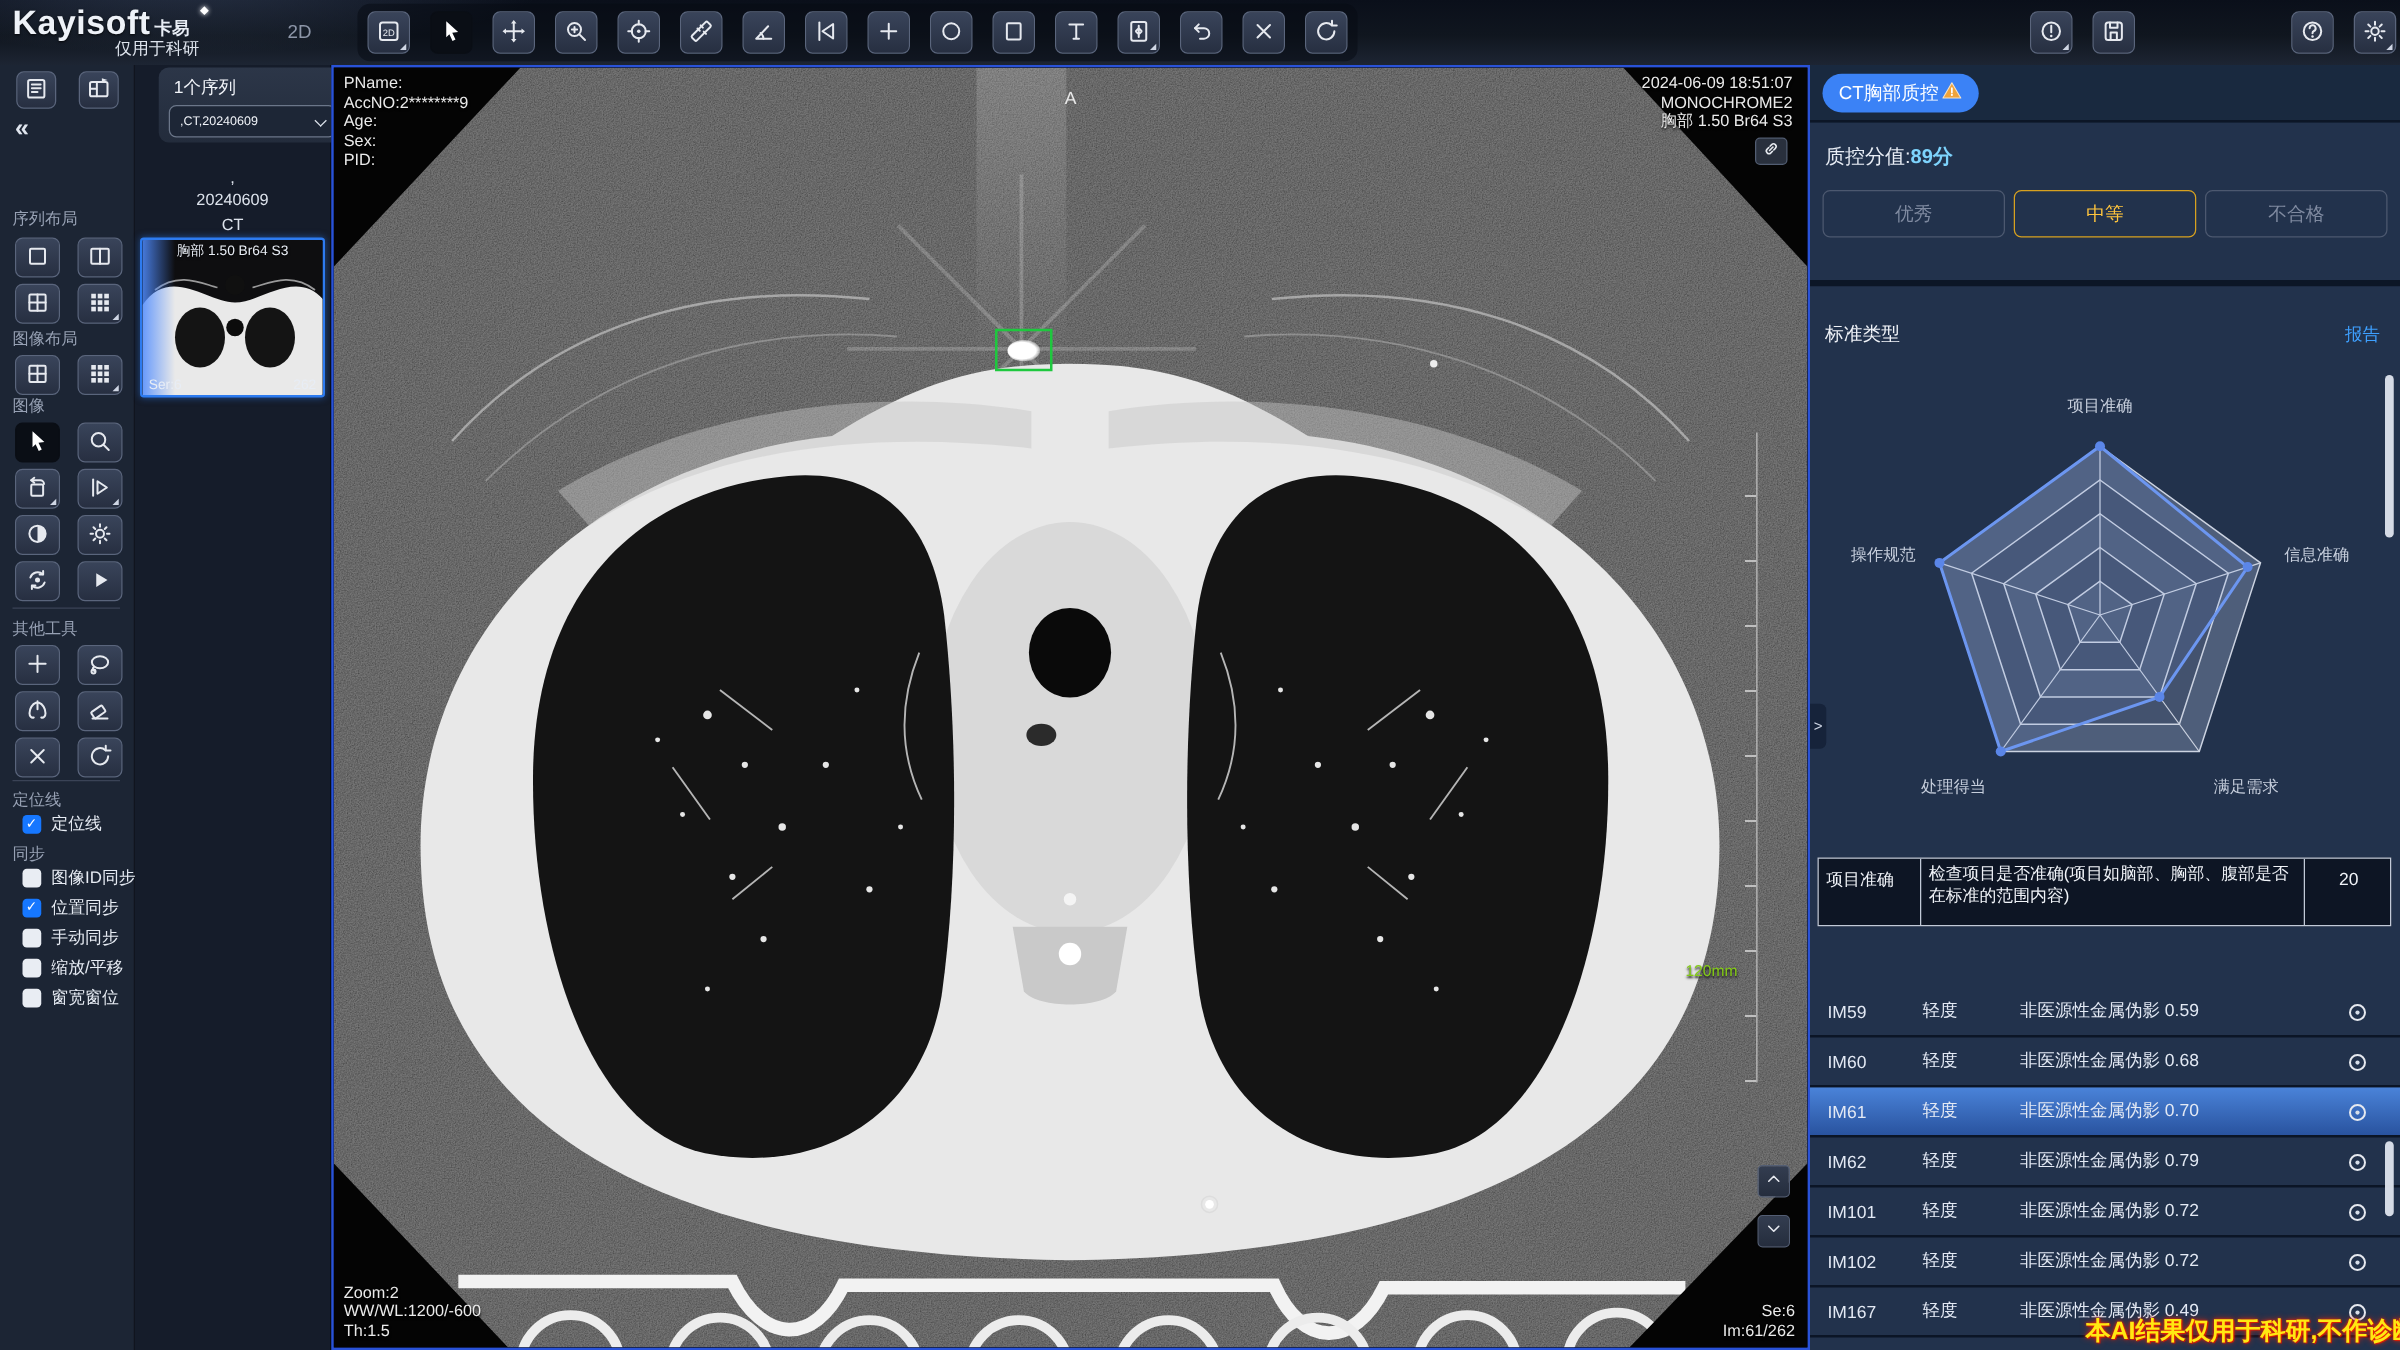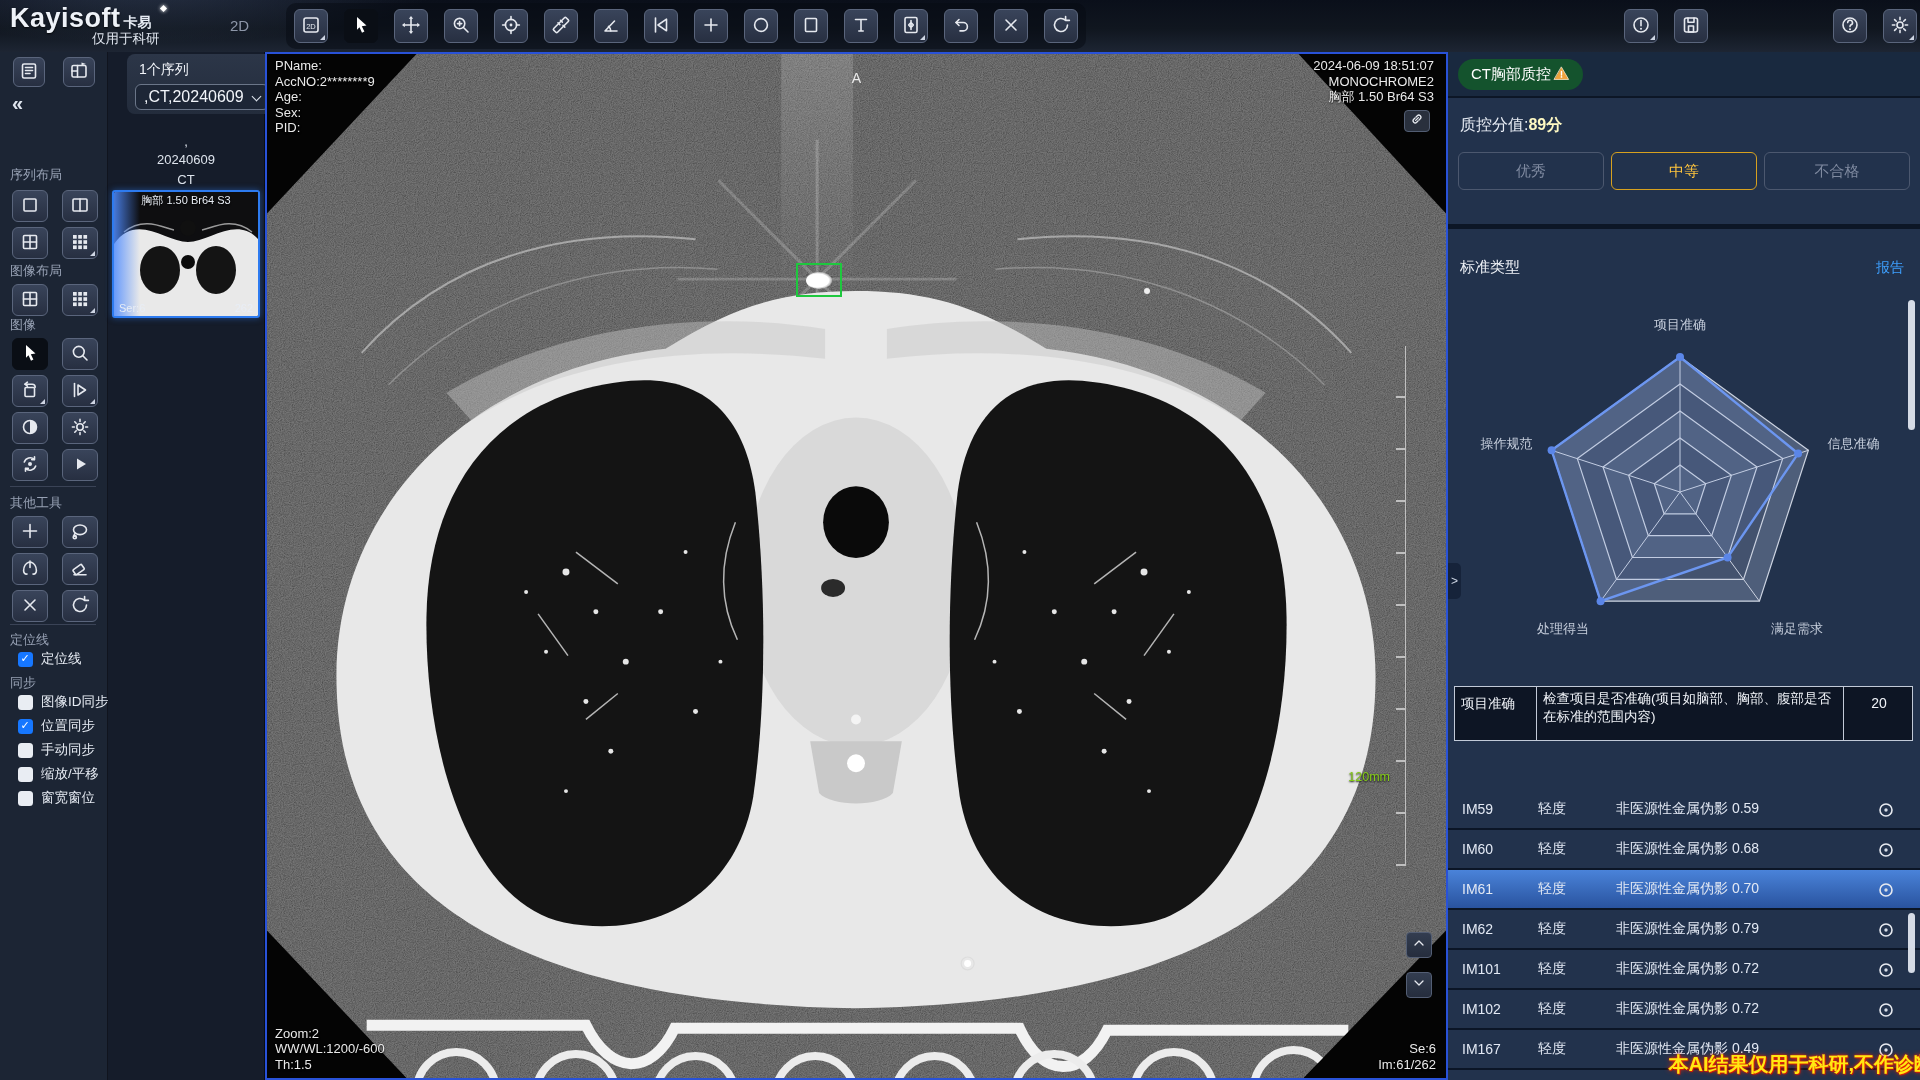--- a/index.html
+++ b/index.html
@@ -56,21 +56,21 @@
   .cb-label { font-size:13.5px; color:#e6ebf3; white-space:nowrap; }
 
   
   .seriespanel { position:absolute; left:108px; top:52px; width:157px; height:1028px;
     background:#151c2a; border-right:1px solid #090d15; }
   .series-head { position:absolute; left:19px; top:2px; width:146px; height:60px;
     background:linear-gradient(180deg,#2c3648,#232c3c); border-radius:8px; }
   .series-count { position:absolute; left:12px; top:7px; font-size:14px; color:#f2f5fa; }
   .series-select { position:absolute; left:8px; top:30px; width:134px; height:26px;
     background:#1d2636; border:1px solid #6b7689; border-radius:6px; color:#f2f5fa;
-    font-size:16px; display:flex; align-items:center; padding:0 22px 0 8px; cursor:pointer; white-space:nowrap; overflow:hidden; }
+    font-size:10px; display:flex; align-items:center; padding:0 22px 0 8px; cursor:pointer; white-space:nowrap; overflow:hidden; }
   .series-select .chev { position:absolute; right:8px; top:8px; width:7px; height:7px;
     border-right:1.8px solid #dfe5ee; border-bottom:1.8px solid #dfe5ee; transform:rotate(45deg); }
   .study-line { position:absolute; width:100%; text-align:center; font-size:13px; color:#dde3ec; }
   .thumb { position:absolute; left:4px; top:138px; width:148px; height:128px;
     border:2px solid #2d7bf0; border-radius:3px; background:#0b0b0d; overflow:hidden;
     box-shadow:0 0 6px rgba(45,123,240,.5); cursor:pointer; }
   .thumb::before { content:""; position:absolute; left:0; top:0; bottom:0; width:26px;
     background:linear-gradient(90deg, rgba(80,140,255,.85), transparent); z-index:2; }
   .thumb-title { position:absolute; left:0; top:1px; width:100%; text-align:center;
     font-size:11px; color:#e8edf5; z-index:3; text-shadow:0 1px 2px #000; }
@@ -107,26 +107,26 @@
     background:linear-gradient(180deg,#333d50,#252d3d); border:1px solid #535e74;
     display:flex; align-items:center; justify-content:center; z-index:6; cursor:pointer; }
   .scrollbtn svg { width:16px; height:16px; }
 
   
   .qcpanel { position:absolute; left:1448px; top:52px; width:472px; height:1028px;
     background:#22324c; overflow:hidden; }
   .qc-head { position:absolute; left:0; top:0; width:472px; height:46px; background:#19293f;
     border-bottom:2px solid #0c1626; }
   .qc-pill { position:absolute; left:10px; top:7px; height:31px; border-radius:16px;
-    background:#14532d; display:flex; align-items:center; gap:2px; padding:0 13px;
+    background:#3b82f6; display:flex; align-items:center; gap:2px; padding:0 13px;
     font-size:15px; color:#fff; cursor:pointer; }
   .qc-pill svg { width:17px; height:17px; }
   .qc-score { position:absolute; left:12px; top:63px; font-size:16px; }
   .qc-score .lab { color:#e8edf5; }
-  .qc-score .val { color:#fef9c3; font-weight:700; }
+  .qc-score .val { color:#7dd3fc; font-weight:700; }
   .grade-row { position:absolute; left:10px; top:100px; width:452px; display:flex; gap:7px; }
   .grade-btn { flex:1; height:38px; border-radius:6px; background:transparent;
     border:1px solid #4c586f; color:#7f8aa0; font-size:15px; cursor:pointer;
     font-family:inherit; }
   .grade-btn.active { border:1.6px solid #d7a11f; color:#ffc53d; }
   .qc-div1 { position:absolute; left:0; top:172px; width:472px; height:5px; background:#0c1626; }
   .std-title { position:absolute; left:12px; top:206px; font-size:15px; color:#f0f3f8; }
   .report-link { position:absolute; right:16px; top:207px; font-size:14px; color:#3ea0ff; cursor:pointer; }
   #radar-svg { position:absolute; left:0; top:236px; }
   .qc-table { position:absolute; left:6px; top:634px; width:459px; height:55px; overflow:hidden;

